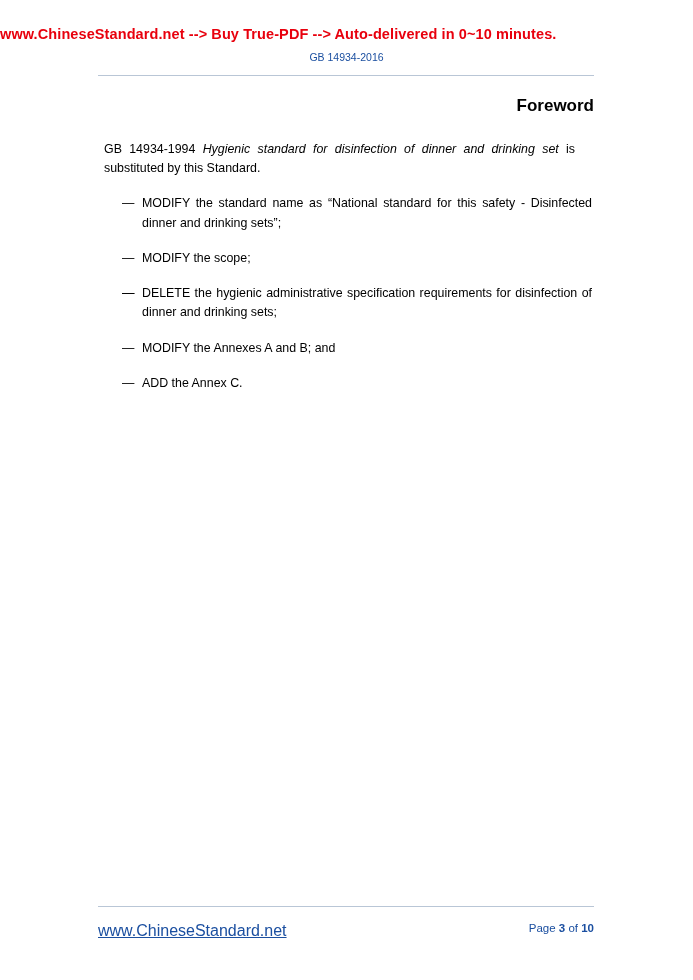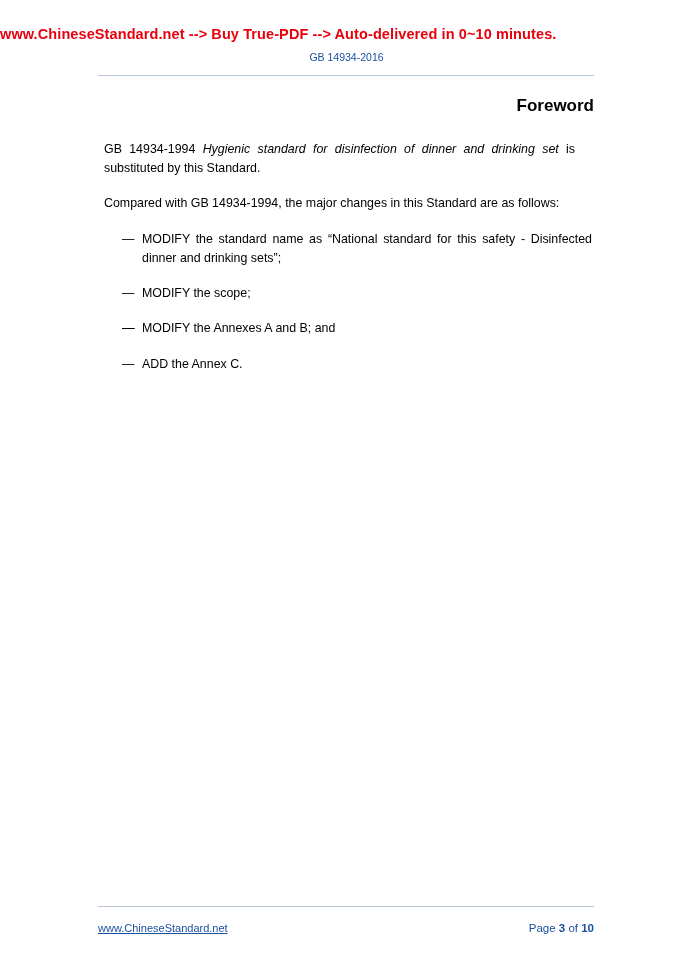--- a/index.html
+++ b/index.html
@@ -112,21 +112,21 @@
     width: 496px;
     height: 1px;
     background: #b9c6d6;
   }
   .footer-link {
     position: absolute;
     left: 98px;
     top: 922px;
     width: 280px;
     text-align: left;
-    font-size: 11px;
+    font-size: 16px;
     color: #1b4fa0;
     text-decoration: underline;
   }
   .footer-page {
     position: absolute;
     right: 99px;
     top: 922px;
     font-size: 11.5px;
     color: #1b4fa0;
     text-align: right;
@@ -145,38 +145,38 @@
   <div class="std-code">GB 14934-2016</div>
 
   <div class="header-rule"></div>
 
   <div class="doc-title">Foreword</div>
 
   <div class="content">
 
     <p class="para"><span>GB 14934-1994 </span><i class="italic">Hygienic standard for disinfection of dinner and drinking set</i><span> is substituted by this Standard.</span></p>
 
-    <p class="para">Compared with GB 14934-1994, the major changes in this Standard are as follows:</p>
 
     <div class="dash-item">
       <span class="dash">—</span>
       <span>MODIFY the standard name as “National standard for this safety - Disinfected dinner and drinking sets”;</span>
     </div>
 
     <div class="dash-item nojust">
       <span class="dash">—</span>
       <span>MODIFY the scope;</span>
     </div>
 
     <div class="dash-item">
       <span class="dash">—</span>
     </div>
 
     <div class="dash-item">
       <span class="dash">—</span>
+      <span>DELETE the hygienic administrative specification requirements for disinfection of dinner and drinking sets;</span>
     </div>
 
     <div class="dash-item nojust">
       <span class="dash">—</span>
       <span>MODIFY the Annexes A and B; and</span>
     </div>
 
     <div class="dash-item nojust">
       <span class="dash">—</span>
       <span>ADD the Annex C.</span>

